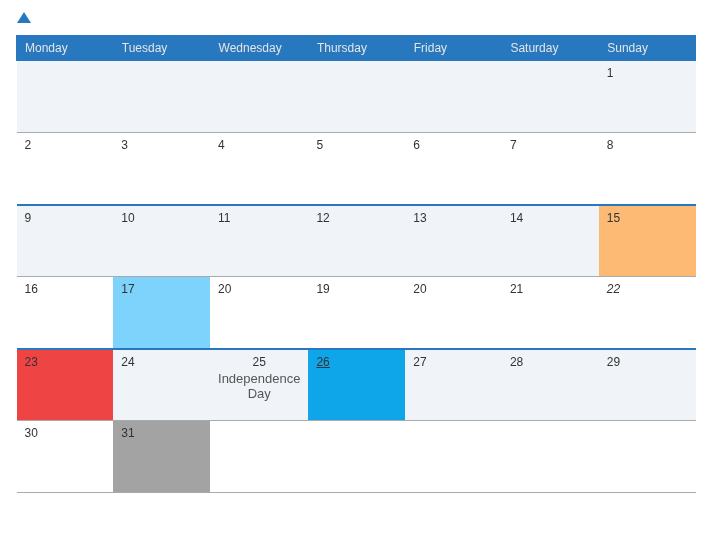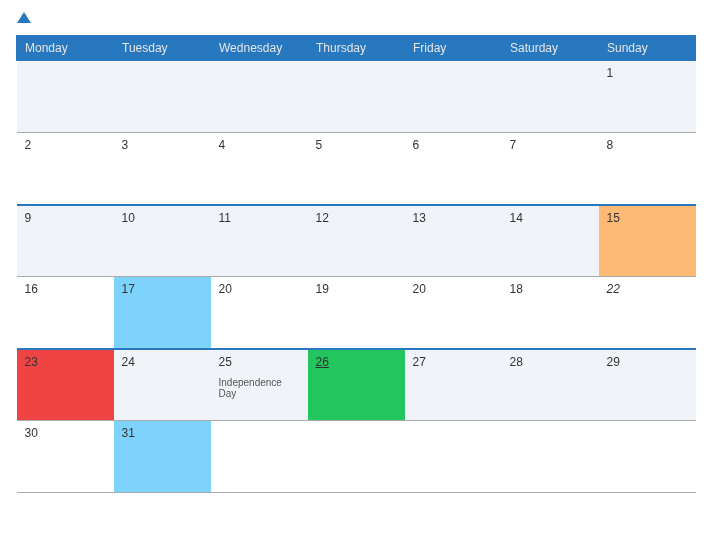--- a/index.html
+++ b/index.html
@@ -96,24 +96,24 @@
     
     .calendar-grid thead tr th {
       background: #2878c0 !important;
     }
     .day-number {
       font-size: 12px;
       color: #333;
       display: block;
     }
     .holiday-label {
-      font-size: 10px;
+      font-size: 13px;
       color: #555;
       display: block;
-      margin-top: 8px;
+      margin-top: 2px;
     }
     .row-top-border td {
       border-top: 2px solid #2878c0;
     }
   </style>
 </head>
 <body>
 
 <div class="calendar-container">
   <div class="header">
@@ -208,55 +208,55 @@
           <td style="background: rgb(255, 255, 255);">
             <span class="day-number">20</span>
           </td>
           <td style="background: rgb(255, 255, 255);">
             <span class="day-number">19</span>
           </td>
           <td style="background: rgb(255, 255, 255);">
             <span class="day-number">20</span>
           </td>
           <td style="background: rgb(255, 255, 255);">
-            <span class="day-number">18</span>
+            <span class="day-number">21</span>
           </td>
           <td style="background: rgb(255, 255, 255); font-style: italic;">
             <span class="day-number">22</span>
           </td>
         </tr>
         <tr class="row-top-border">
           <td style="background: #ef4444;">
             <span class="day-number">23</span>
           </td>
           <td style="background: rgb(240, 244, 248);">
             <span class="day-number">24</span>
           </td>
-          <td style="background: rgb(240, 244, 248);">
+          <td style="background: rgb(240, 244, 248); text-align: center;">
             <span class="day-number">25</span>
             <span class="holiday-label">Independence Day</span>
           </td>
-          <td style="background: #22c55e; text-decoration: underline;">
+          <td style="background: #0ea5e9; text-decoration: underline;">
             <span class="day-number">26</span>
           </td>
           <td style="background: rgb(240, 244, 248);">
             <span class="day-number">27</span>
           </td>
           <td style="background: rgb(240, 244, 248);">
             <span class="day-number">28</span>
           </td>
           <td style="background: rgb(240, 244, 248); margin-top: 47px;">
             <span class="day-number">29</span>
           </td>
         </tr>
         <tr>
           <td style="background: rgb(255, 255, 255);">
             <span class="day-number">30</span>
           </td>
-          <td style="background: #7dd3fc;">
+          <td style="background: #a3a3a3;">
             <span class="day-number">31</span>
           </td>
           <td style="background: rgb(255, 255, 255);"></td>
           <td style="background: rgb(255, 255, 255);"></td>
           <td style="background: rgb(255, 255, 255);"></td>
           <td style="background: rgb(255, 255, 255);"></td>
           <td style="background: rgb(255, 255, 255);"></td>
         </tr>
       </tbody>
   </table>

